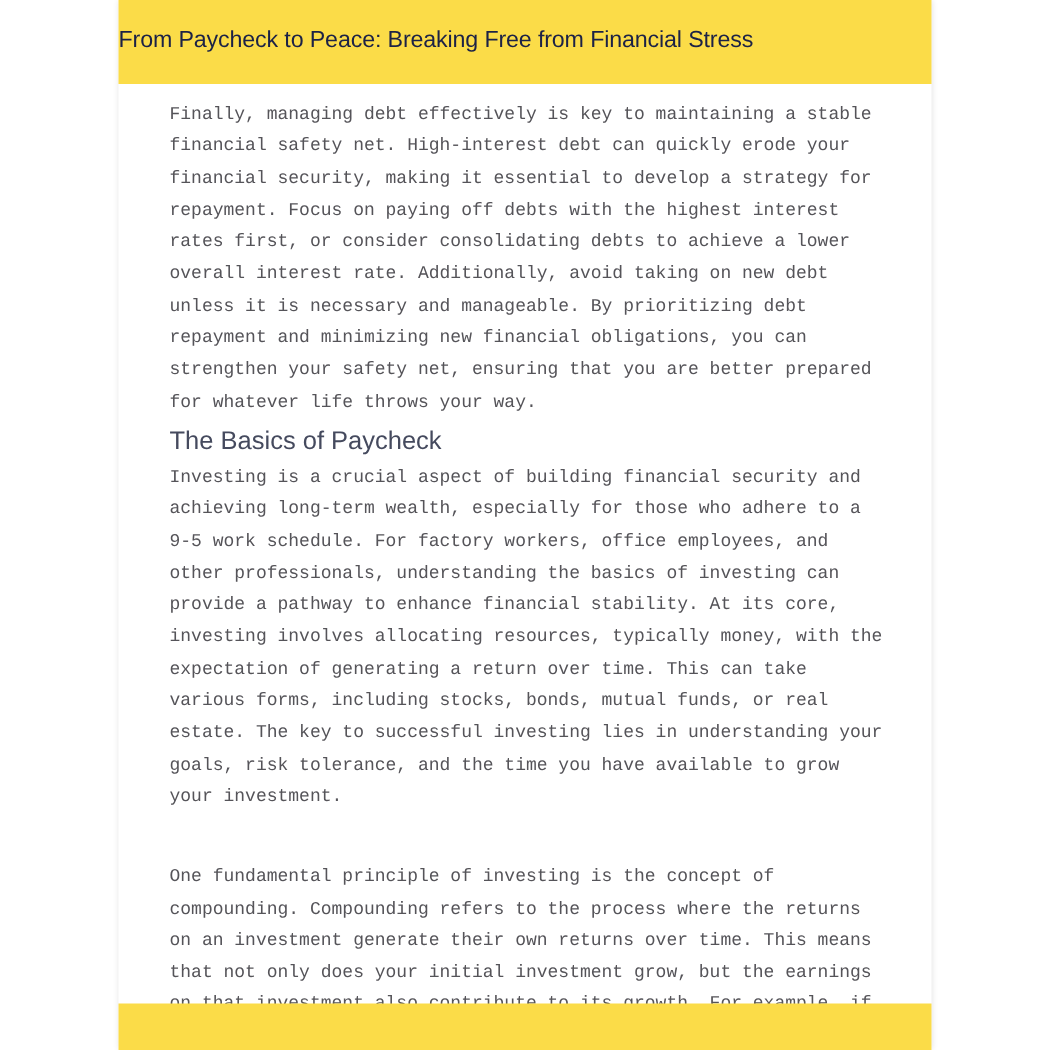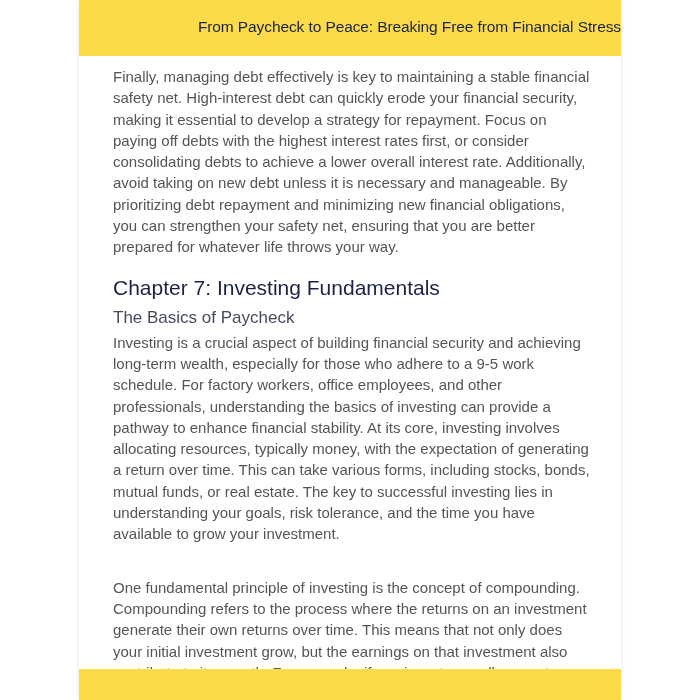--- a/index.html
+++ b/index.html
@@ -21,21 +21,21 @@
     }
     .header-band {
       position: absolute;
       left: 0;
       top: 0;
       width: 542px;
       height: 56px;
       background: #fbdc48;
       display: flex;
       align-items: center;
-      justify-content: flex-end;
+      justify-content: flex-start;
     }
     .header-title {
       font-family: "Liberation Sans", sans-serif;
       font-size: 15.5px;
       color: #1c2246;
       letter-spacing: -0.1px;
       margin-top: -2px;
     }
     .footer-band {
       position: absolute;
@@ -45,22 +45,22 @@
       height: 31px;
       background: #fbdc48;
     }
     .content {
       position: absolute;
       left: 34px;
       top: 66px;
       width: 478px;
     }
     .para {
-      font-family: Liberation Sans, sans-serif;
-      font-size: 15px;
+      font-family: Liberation Mono, monospace;
+      font-size: 12px;
       line-height: 21.3px;
       color: #555459;
       margin: 0;
     }
     .para + .para {
       margin-top: 32px;
     }
     .chapter-title {
       font-family: "Liberation Sans", sans-serif;
       font-size: 21px;
@@ -81,20 +81,19 @@
 </head>
 <body>
 
 <div class="page">
   <div class="header-band">
     <span class="header-title">From Paycheck to Peace: Breaking Free from Financial Stress</span>
   </div>
 
   <div class="content">
     <p class="para">Finally, managing debt effectively is key to maintaining a stable financial safety net. High-interest debt can quickly erode your financial security, making it essential to develop a strategy for repayment. Focus on paying off debts with the highest interest rates first, or consider consolidating debts to achieve a lower overall interest rate. Additionally, avoid taking on new debt unless it is necessary and manageable. By prioritizing debt repayment and minimizing new financial obligations, you can strengthen your safety net, ensuring that you are better prepared for whatever life throws your way.</p>
-    <h1 class="chapter-title">Chapter 7: Investing Fundamentals</h1>
     <h2 class="section-title">The Basics of Paycheck</h2>
     <p class="para">Investing is a crucial aspect of building financial security and achieving long-term wealth, especially for those who adhere to a 9-5 work schedule. For factory workers, office employees, and other professionals, understanding the basics of investing can provide a pathway to enhance financial stability. At its core, investing involves allocating resources, typically money, with the expectation of generating a return over time. This can take various forms, including stocks, bonds, mutual funds, or real estate. The key to successful investing lies in understanding your goals, risk tolerance, and the time you have available to grow your investment.</p>
     <p class="para">One fundamental principle of investing is the concept of compounding. Compounding refers to the process where the returns on an investment generate their own returns over time. This means that not only does your initial investment grow, but the earnings on that investment also contribute to its growth. For example, if you invest a small amount consistently, such as through a retirement account or a savings plan, the effects of compounding can lead to substantial wealth accumulation over the years. Understanding this principle can motivate you to start investing early, even if it’s with a modest amount.</p>
   </div>
 
   <div class="footer-band"></div>
 </div>
 
 </body></html>

